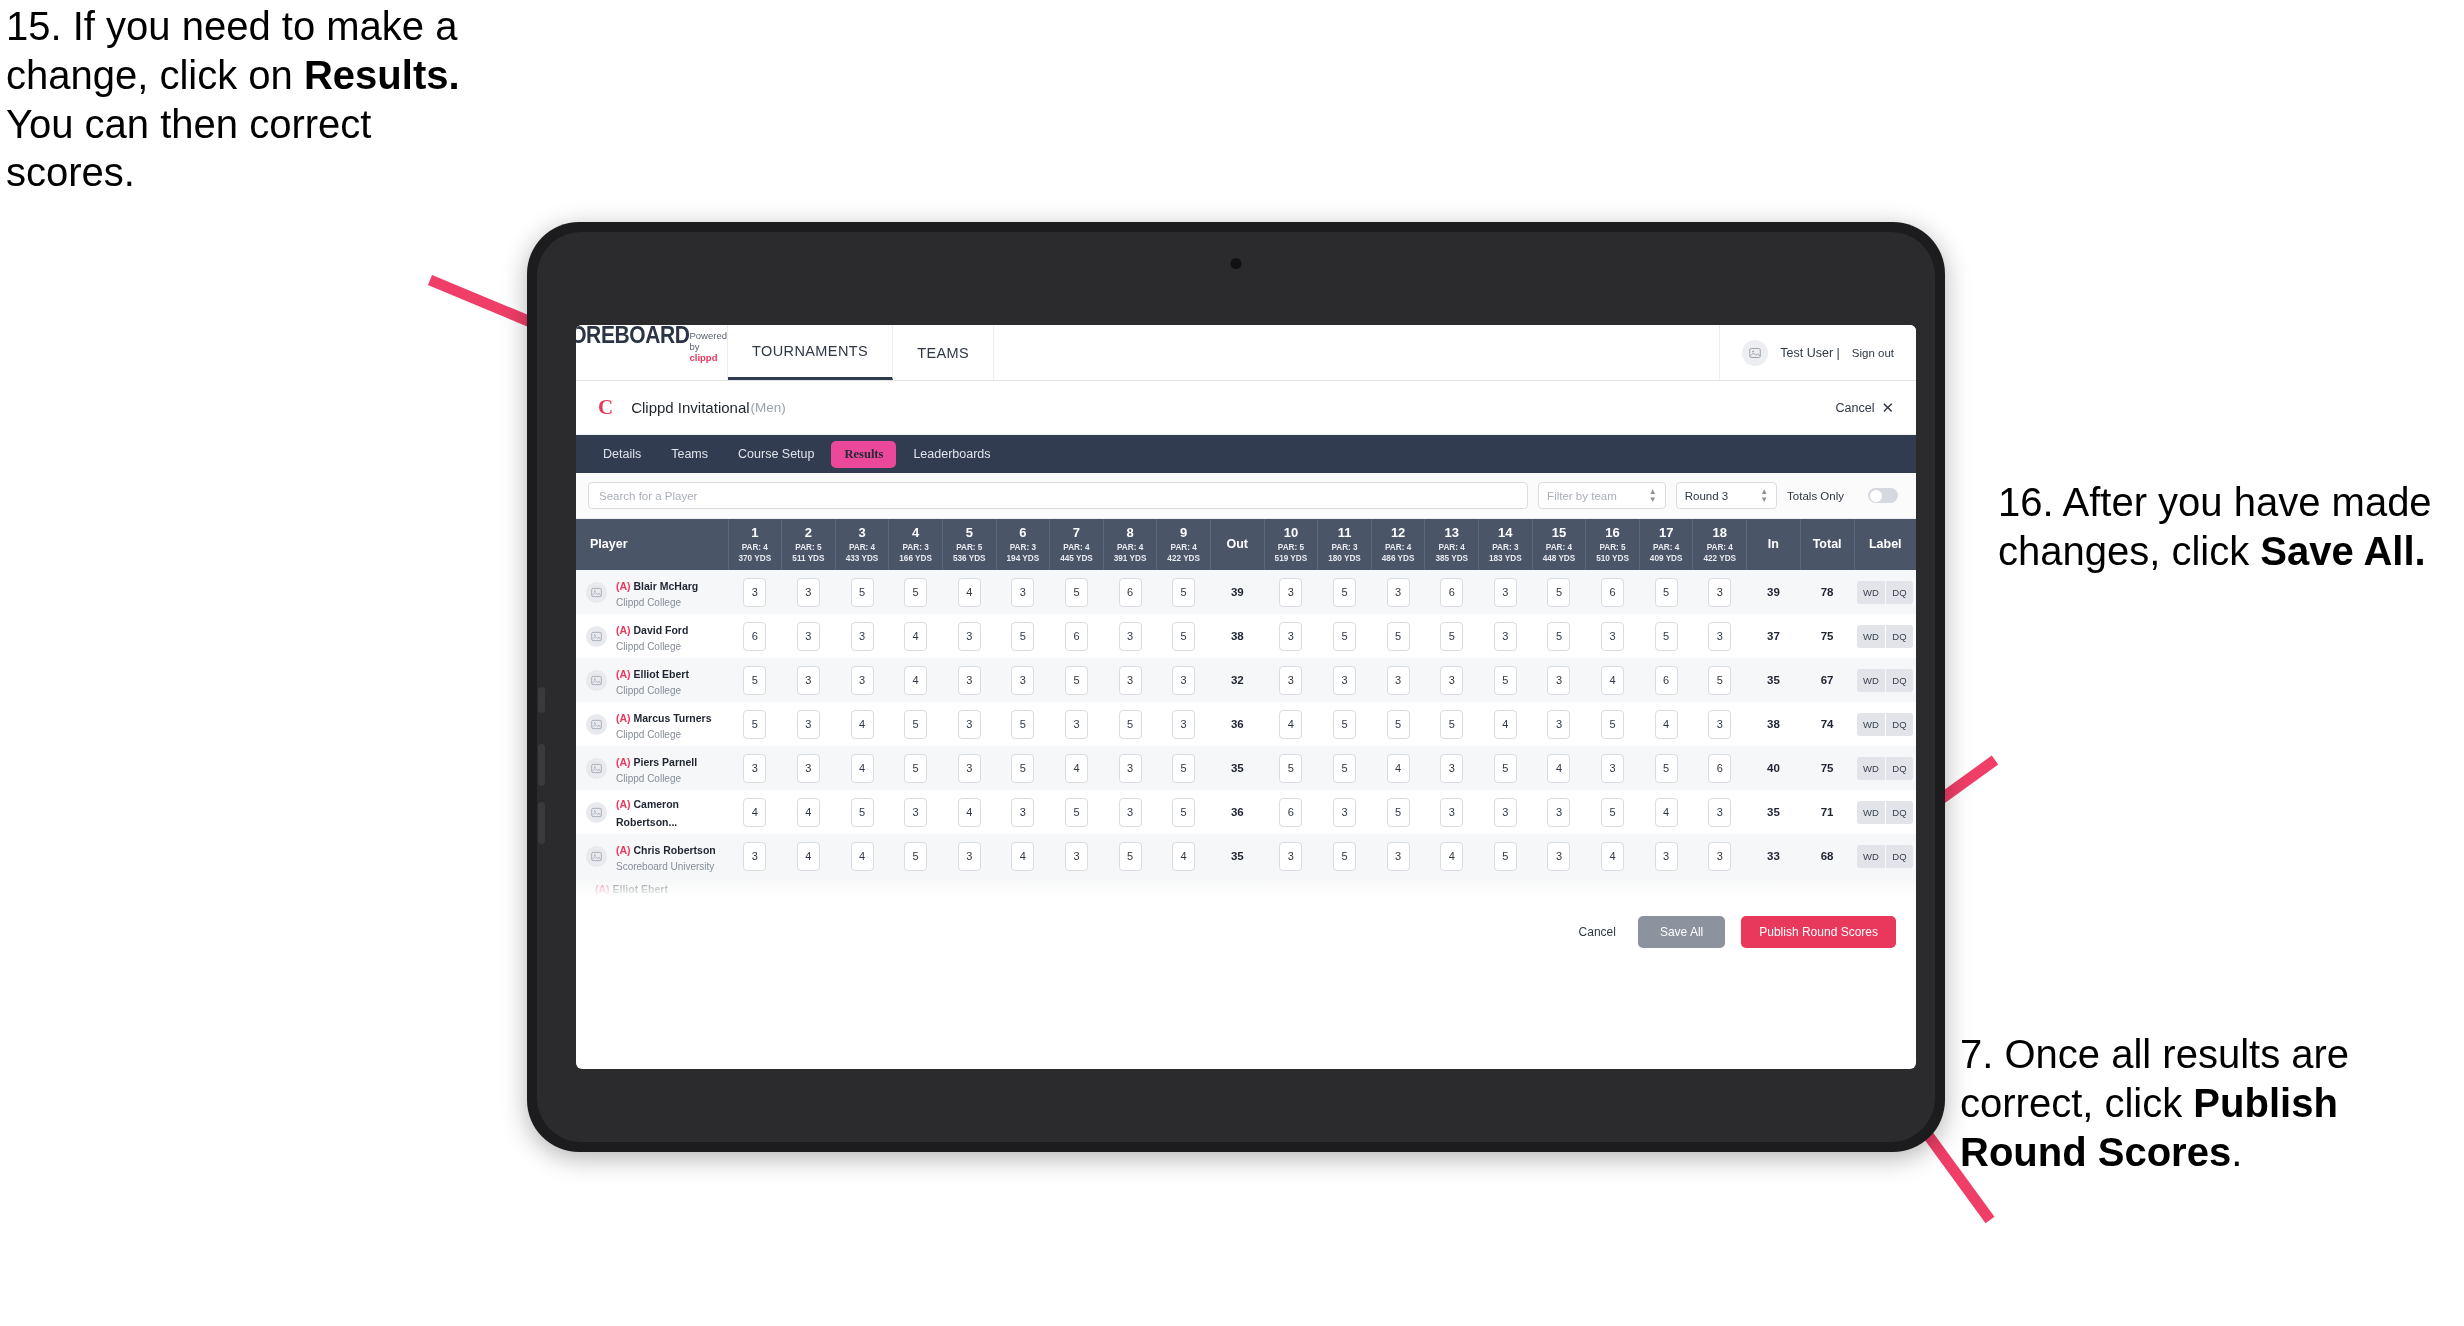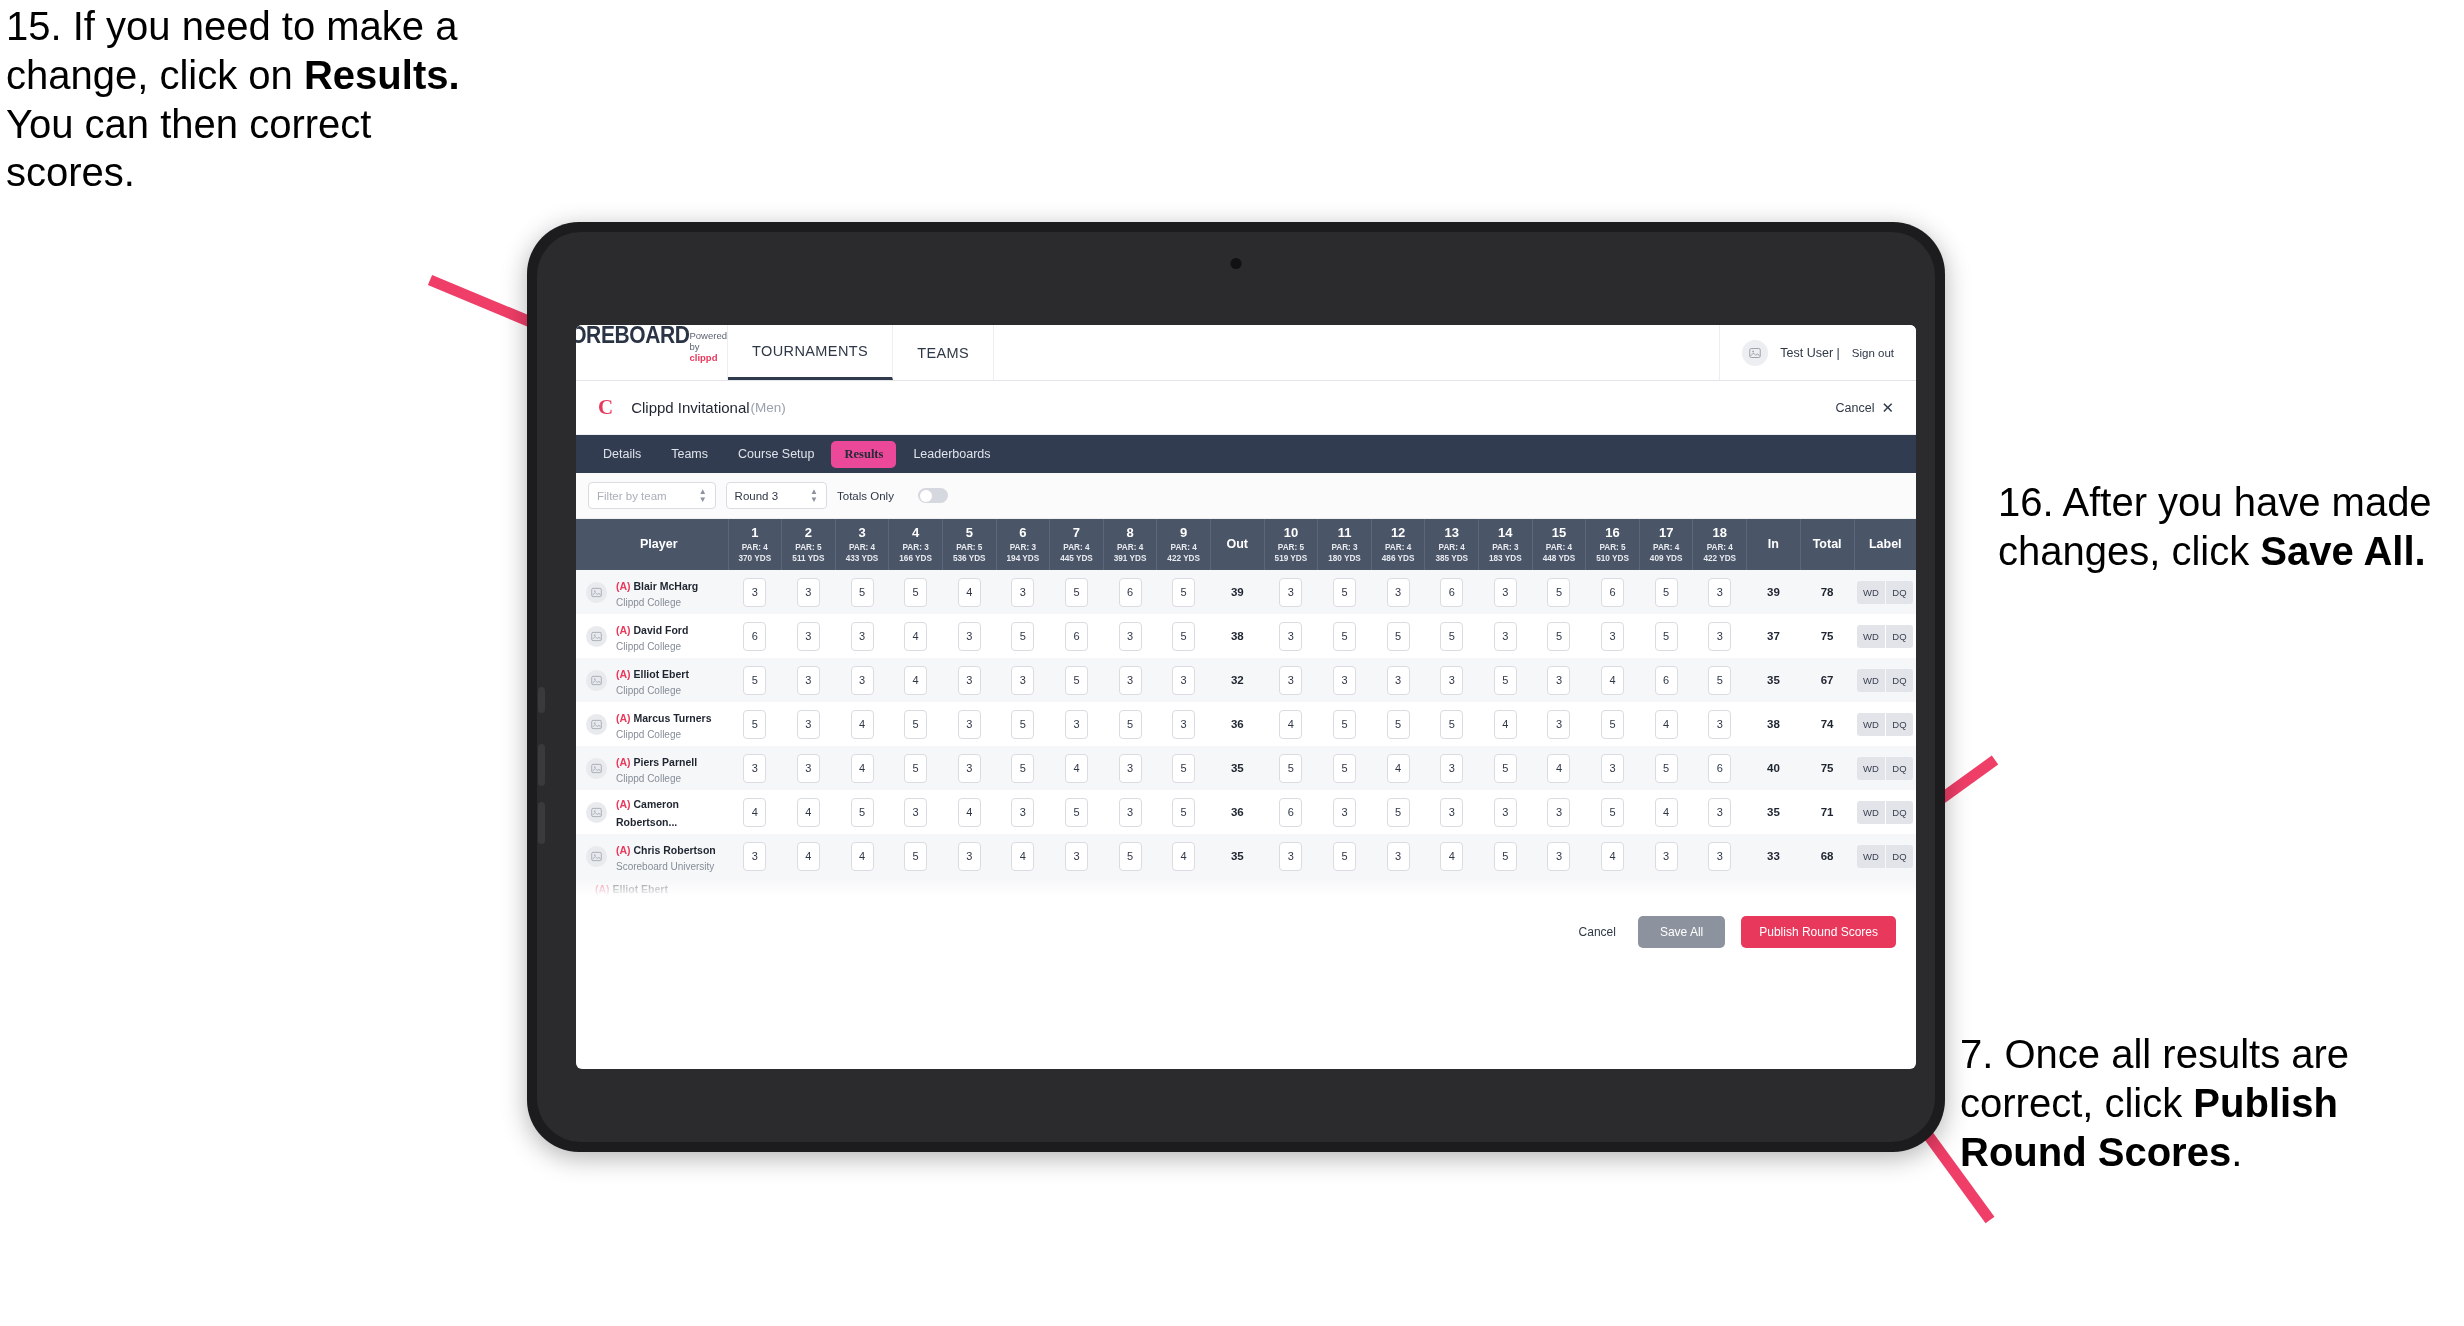--- a/index.html
+++ b/index.html
@@ -171,21 +171,21 @@
   #table-wrap { background:#fff; }
   table { border-collapse: collapse; width: 100%; table-layout: fixed; }
   thead th {
     background: #4b5568; color: #fff;
     font-size: 10px; font-weight: 700;
     padding: 6px 0 7px;
     border-right: 1px solid #5c677c;
     vertical-align: middle;
     text-align: center;
   }
-  th.player-col { text-align: center; padding-left: 14px; font-size: 12.5px; width: 152px; }
+  th.player-col { text-align: left; padding-left: 14px; font-size: 12.5px; width: 152px; }
   th .holenum { font-size: 13px; font-weight: 700; display: block; }
   th .par { font-size: 8.2px; font-weight: 600; display: block; margin-top: 3px; color:#e7eaef; }
   th .yds { font-size: 8.2px; font-weight: 600; display: block; margin-top: 2px; color:#e7eaef; }
   th.sub { font-size: 12.5px; }
   th.label-col { width: 62px; border-right: none; }
 
   tbody tr { height: 44px; }
   tbody tr:nth-child(odd)  { background: #f6f7f8; }
   tbody tr:nth-child(even) { background: #ffffff; }
   td { text-align: center; vertical-align: middle; }
@@ -318,20 +318,21 @@
 
       <div id="tabs">
         <div class="tab">Details</div>
         <div class="tab">Teams</div>
         <div class="tab">Course Setup</div>
         <div class="tab active">Results</div>
         <div class="tab">Leaderboards</div>
       </div>
 
       <div id="filters">
+        <input id="search-input" type="text" placeholder="Search for a Player" style="">
         <div class="select-box ph">
           <span>Filter by team</span>
           <span class="chev">▲<br>▼</span>
         </div>
         <div class="select-box">
           <span>Round 3</span>
           <span class="chev">▲<br>▼</span>
         </div>
         <div id="totals-wrap">
           <span id="totals-label">Totals Only</span>

